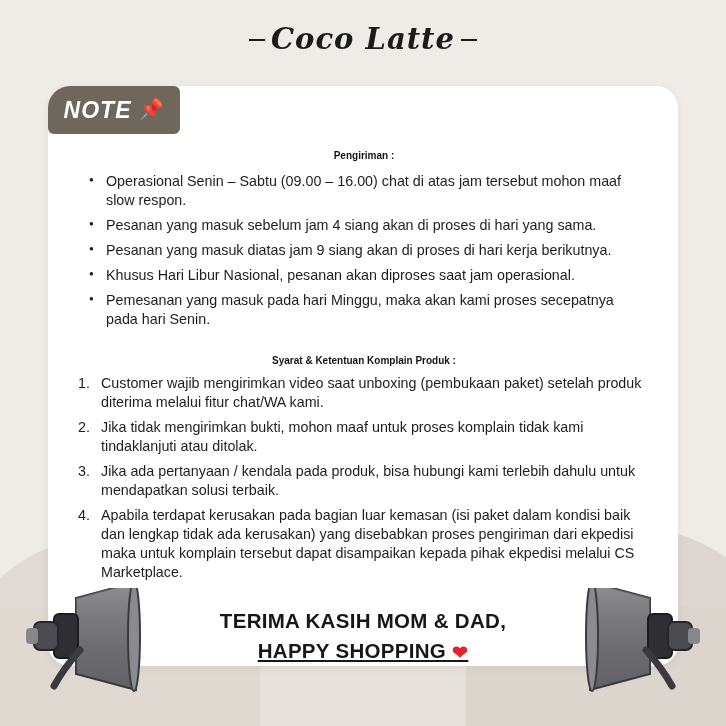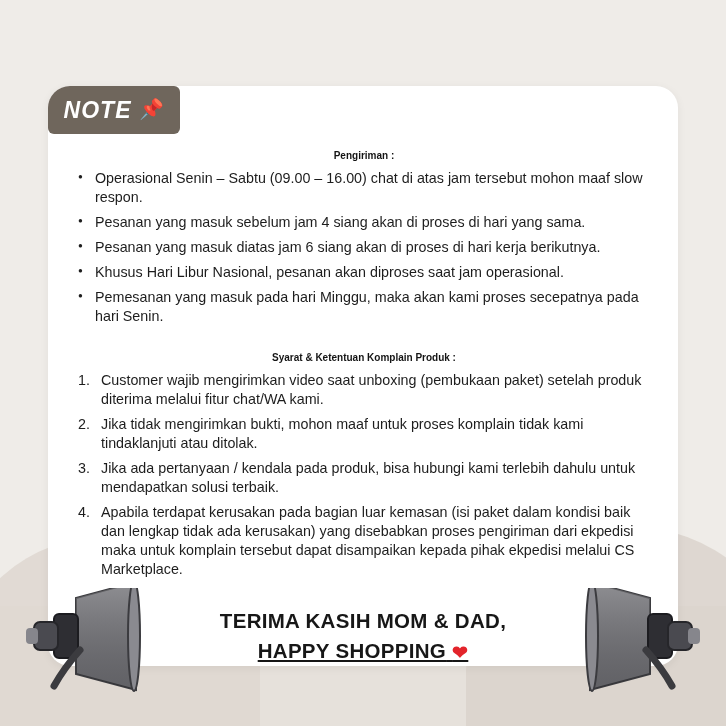--- a/index.html
+++ b/index.html
@@ -137,21 +137,21 @@
     font-weight: bold;
     font-size: 10px;
     margin: 10px 0 8px 0;
     color: #141414;
   }
   .section-title.second {
     margin-top: 26px;
   }
   ul.bullets {
     list-style: none;
-    margin: 0;
+    margin: 11px;
     padding: 0;
   }
   ul.bullets > li {
     position: relative;
     padding-left: 17px;
     font-size: 14.3px;
     line-height: 1.33;
     margin-bottom: 6px;
   }
   ul.bullets > li:before {
@@ -227,35 +227,38 @@
 </style>
 </head>
 <body>
 
 <div class="page">
 
   <div class="bg-band"></div>
   <div class="bg-blob-left"></div>
   <div class="bg-blob-right"></div>
 
+  <div class="brand">
+    <span class="brand-text">Coco Latte</span>
+  </div>
 
   <div class="card"></div>
 
   <div class="note-tab">
     <span class="note-label">NOTE</span>
     <span class="pin-icon">📌</span>
   </div>
 
   <div class="content">
 
     <div class="section-title">Pengiriman :</div>
     <ul class="bullets">
       <li>Operasional Senin – Sabtu (09.00 – 16.00) chat di atas jam tersebut mohon maaf slow respon.</li>
       <li>Pesanan yang masuk sebelum jam 4 siang akan di proses di hari yang sama.</li>
-      <li>Pesanan yang masuk diatas jam 6 siang akan di proses di hari kerja berikutnya.</li>
+      <li>Pesanan yang masuk diatas jam 9 siang akan di proses di hari kerja berikutnya.</li>
       <li>Khusus Hari Libur Nasional, pesanan akan diproses saat jam operasional.</li>
       <li>Pemesanan yang masuk pada hari Minggu, maka akan kami proses secepatnya pada hari Senin.</li>
     </ul>
 
     <div class="section-title second">Syarat &amp; Ketentuan Komplain Produk :</div>
     <ol class="numbered">
       <li>Customer wajib mengirimkan video saat unboxing (pembukaan paket) setelah produk diterima melalui fitur chat/WA kami.</li>
       <li>Jika tidak mengirimkan bukti, mohon maaf untuk proses komplain tidak kami tindaklanjuti atau ditolak.</li>
       <li>Jika ada pertanyaan / kendala pada produk, bisa hubungi kami terlebih dahulu untuk mendapatkan solusi terbaik.</li>
       <li>Apabila terdapat kerusakan pada bagian luar kemasan (isi paket dalam kondisi baik dan lengkap tidak ada kerusakan) yang disebabkan proses pengiriman dari ekpedisi maka untuk komplain tersebut dapat disampaikan kepada pihak ekpedisi melalui CS Marketplace.</li>

